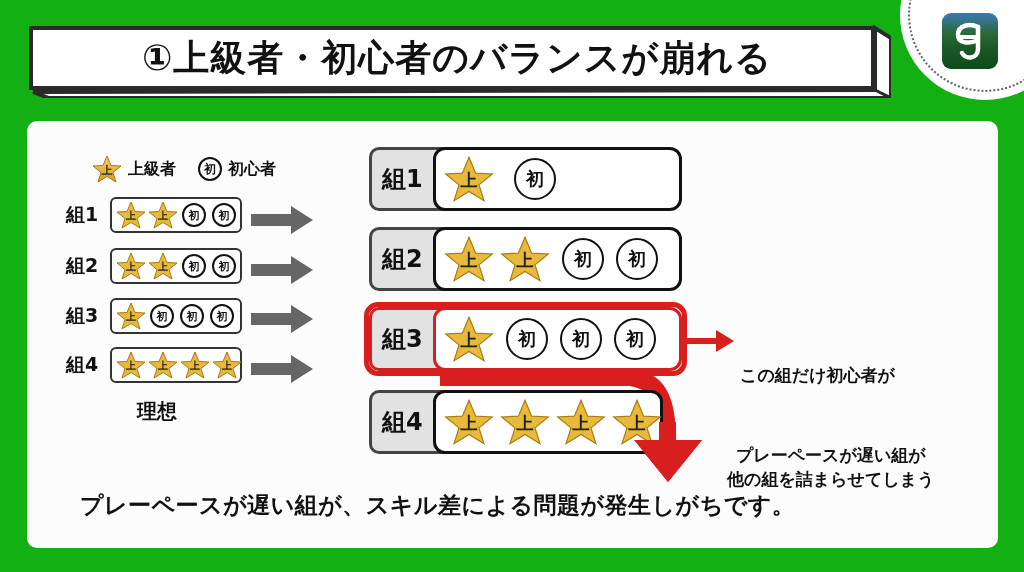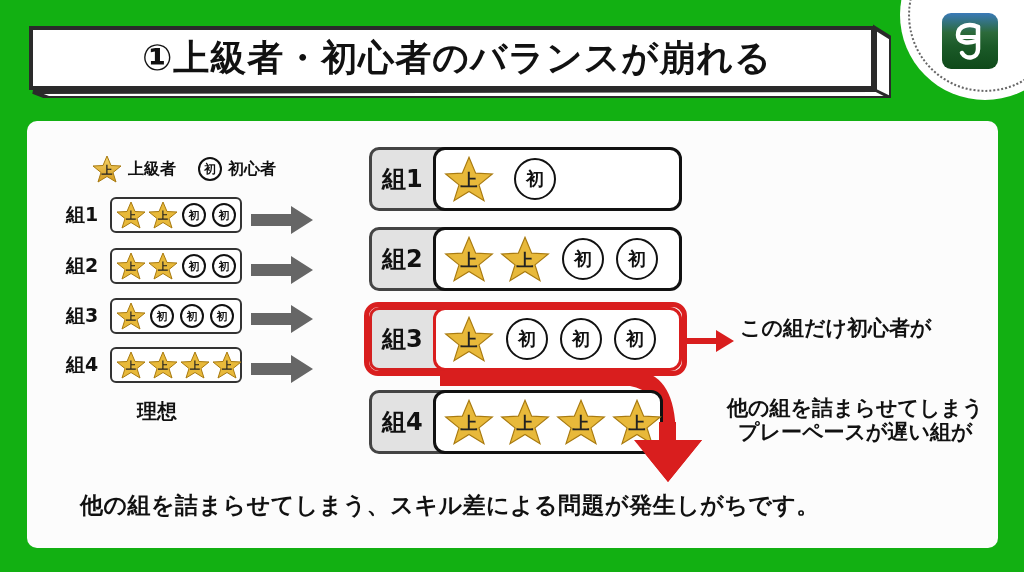--- a/index.html
+++ b/index.html
@@ -70,21 +70,21 @@
   .bgroup-box {
     position: absolute; left: 64px; top: 0; width: 249px; height: 64px;
     background: #fff; border: 3px solid #111; border-radius: 12px;
     display: flex; align-items: center; padding-left: 8px; gap: 6px;
   }
   .bgroup.hl .bgroup-tab { border-color: #d42020; }
   .hl-frame {
     position: absolute; left: 364px; top: 302px; width: 323px; height: 74px;
     border: 5px solid #d91e1e; border-radius: 14px;
   }
-  .note { position: absolute; font-size: 21px; font-weight: bold; text-align: center; line-height: 24px; }
+  .note { position: absolute; font-size: 17px; font-weight: bold; text-align: center; line-height: 24px; margin-top: 47px; }
   .bottom-text { position: absolute; left: 80px; top: 490px; font-size: 23px; font-weight: bold; letter-spacing: 0.5px; }
   .star { display: inline-block; position: relative; }
   .star svg { display: block; }
   .star .ch { position: absolute; left: 0; right: 0; text-align: center; font-weight: bold; color: #222; }
   .circ {
     display: inline-flex; align-items: center; justify-content: center;
     border: 2px solid #111; border-radius: 50%; background: #fff; font-weight: bold; color: #111;
   }
 </style>
 </head>
@@ -317,17 +317,17 @@
 </svg>
 
 <svg style="position:absolute;left:440px;top:330px;pointer-events:none;" width="280" height="160" viewBox="0 0 280 160">
   <path d="M219 92 L219 110 L194 110 L228 152 L262 110 L236 110 L236 92 Z" fill="#d91e1e"></path>
 </svg>
 
 <div class="note" style="left:740px;top:316px;">
   <div>この組だけ初心者が</div>
 </div>
 <div class="note" style="left:727px;top:396px;">
+  <div>プレーペースが遅い組が</div>
   <div>他の組を詰まらせてしまう</div>
-  <div>プレーペースが遅い組が</div>
-</div>
-
-<div class="bottom-text">他の組を詰まらせてしまう、スキル差による問題が発生しがちです。</div>
+</div>
+
+<div class="bottom-text">プレーペースが遅い組が、スキル差による問題が発生しがちです。</div>
 
 </body></html>

